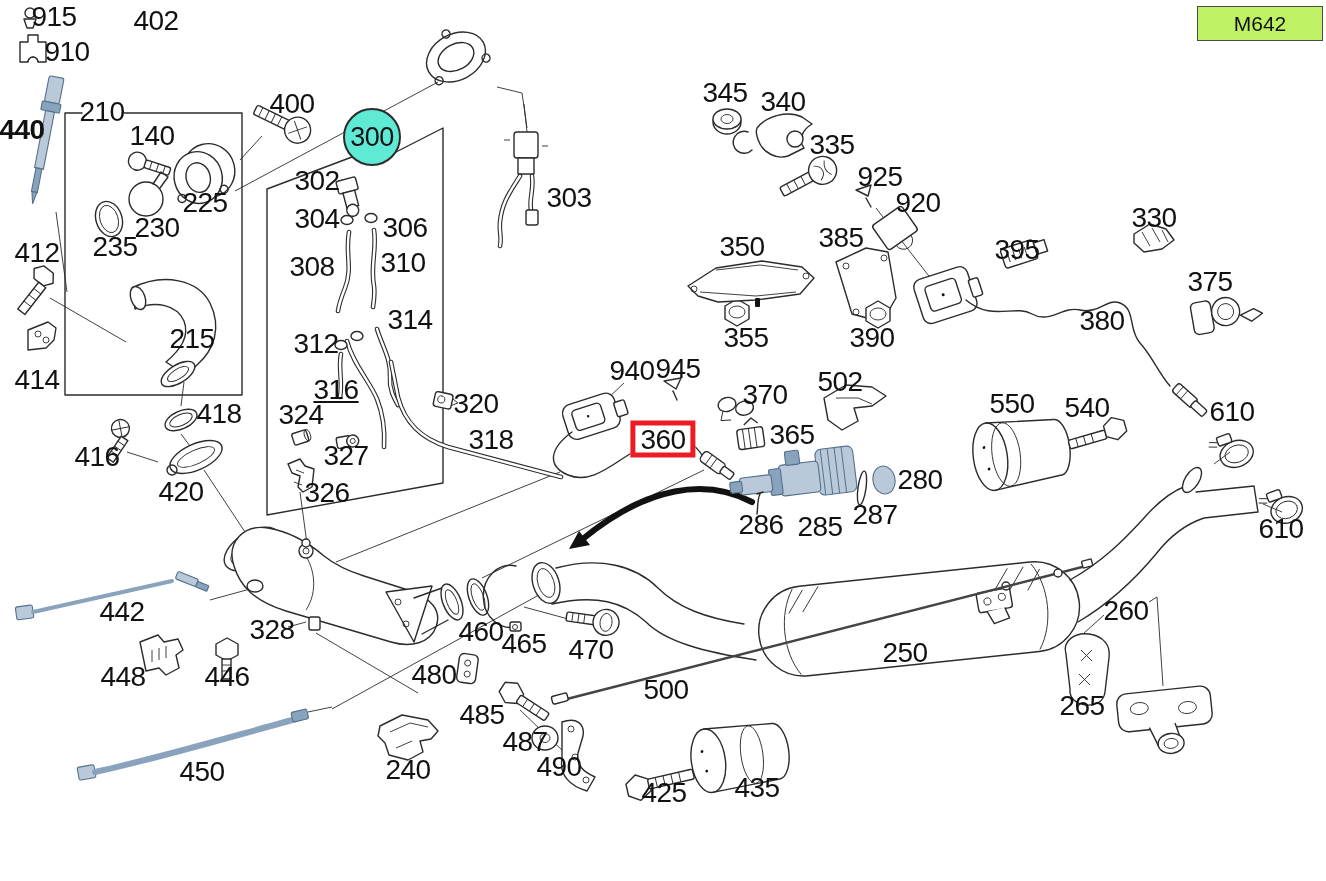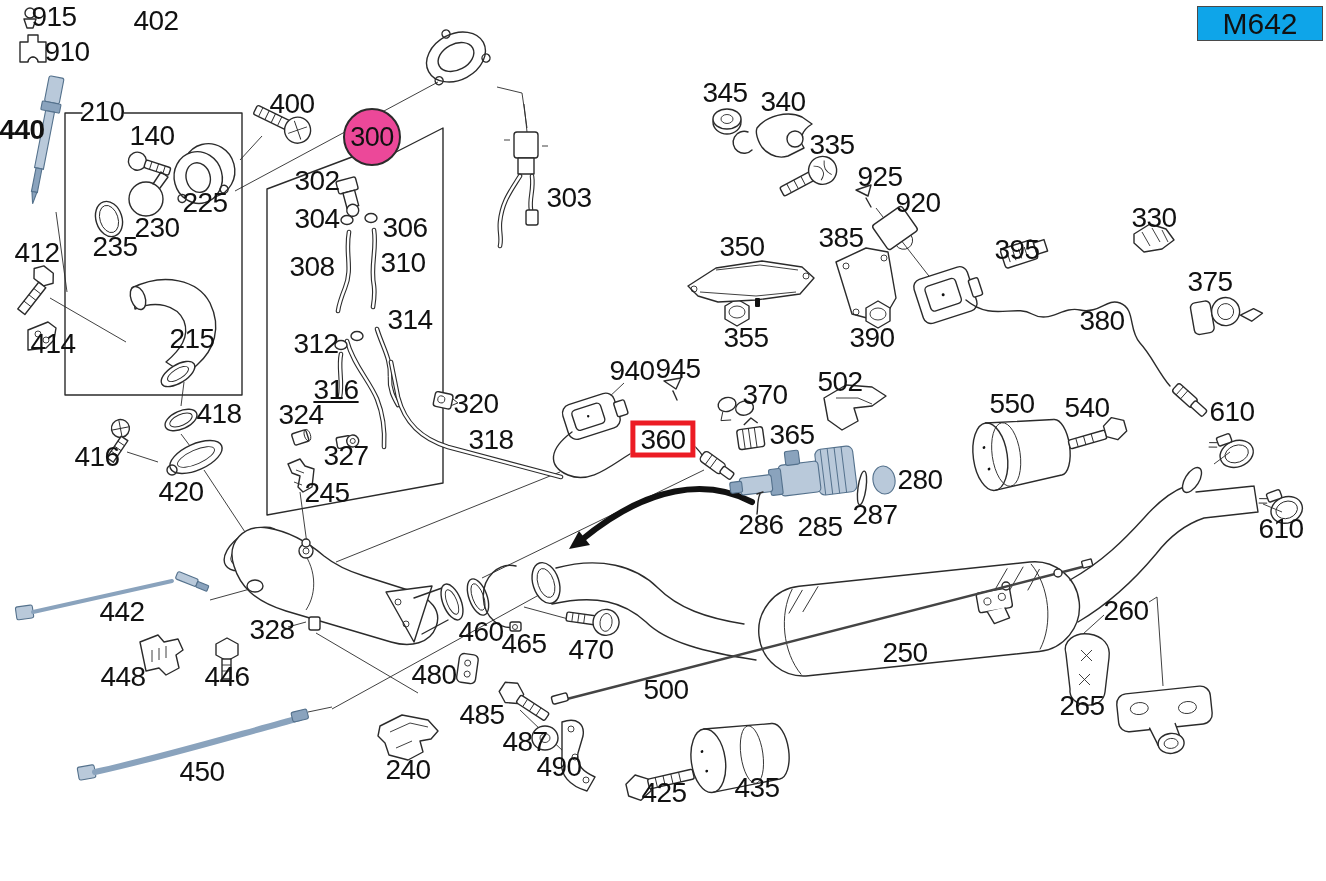--- a/index.html
+++ b/index.html
@@ -11,24 +11,24 @@
   .thin{stroke:#2b2b2b;stroke-width:0.9;fill:none;}
   .hose{stroke:#2b2b2b;stroke-width:4.6;fill:none;stroke-linecap:round;}
   .hosein{stroke:#fff;stroke-width:2.4;fill:none;stroke-linecap:round;}
   .b1{fill:#b9c9da;stroke:#54718c;stroke-width:1.1;}
   .b2{fill:#8aa3bd;stroke:#54718c;stroke-width:1.1;}
   .dark{fill:#111;stroke:none;}
   #labels{position:absolute;left:0;top:0;width:100%;height:100%;}
   .plbl{position:absolute;transform:translate(-50%,-50%);font-size:28px;color:#111;
         white-space:nowrap;letter-spacing:-0.5px;cursor:pointer;}
   .plbl.circle{width:54px;height:54px;border:2px solid #2b2b2b;border-radius:50%;
-        background:#ec4899;display:flex;align-items:center;justify-content:center;font-size:27px;}
+        background:#5eead4;display:flex;align-items:center;justify-content:center;font-size:27px;}
   .plbl.redbox{border:5px solid #ec1c24;background:#fff;padding:0 5px;line-height:27px;font-size:28px;}
   .m642box{position:absolute;left:1197px;top:6px;width:124px;height:33px;border:1.6px solid #4a4a4a;
-        background:#0ea5e9;display:flex;align-items:center;justify-content:center;font-size:30px;color:#111;}
+        background:#bef264;display:flex;align-items:center;justify-content:center;font-size:21px;color:#111;}
 </style>
 </head>
 <body>
 
 <div class="stage">
 
 <svg class="art" width="1326" height="881" viewBox="0 0 1326 881">
 
   <g>
     <path class="ln" d="M82,113 H65 V395 H242 V113 H124"></path>
@@ -508,37 +508,37 @@
       <div class="plbl" style="left: 67px; top: 52px;">910</div>
       <div class="plbl" style="left: 156px; top: 21px;">402</div>
       <div class="plbl" style="left: 292px; top: 91px; margin-top: 13px;">400</div>
       <div class="plbl" style="left: 102px; top: 112px;">210</div>
       <div class="plbl" style="left: 152px; top: 136px;">140</div>
       <div class="plbl" style="left: 205px; top: 203px;">225</div>
       <div class="plbl" style="left: 157px; top: 228px;">230</div>
       <div class="plbl" style="left: 115px; top: 247px;">235</div>
       <div class="plbl" style="left: 22px; top: 130px; font-weight: bold;">440</div>
       <div class="plbl" style="left: 37px; top: 253px;">412</div>
-      <div class="plbl" style="left: 37px; top: 344px; margin-left: 16px;">414</div>
+      <div class="plbl" style="left: 37px; top: 380px;">414</div>
       <div class="plbl" style="left: 192px; top: 339px;">215</div>
       <div class="plbl" style="left: 219px; top: 414px;">418</div>
       <div class="plbl" style="left: 97px; top: 457px;">416</div>
       <div class="plbl" style="left: 181px; top: 492px;">420</div>
       <div class="plbl circle" style="left: 372px; top: 137px;">300</div>
       <div class="plbl" style="left: 317px; top: 181px;">302</div>
       <div class="plbl" style="left: 317px; top: 219px;">304</div>
       <div class="plbl" style="left: 405px; top: 228px;">306</div>
       <div class="plbl" style="left: 312px; top: 267px;">308</div>
       <div class="plbl" style="left: 403px; top: 263px;">310</div>
       <div class="plbl" style="left: 316px; top: 344px;">312</div>
       <div class="plbl" style="left: 410px; top: 320px;">314</div>
       <div class="plbl" style="left: 336px; top: 390px; text-decoration: underline;">316</div>
       <div class="plbl" style="left: 301px; top: 415px;">324</div>
       <div class="plbl" style="left: 346px; top: 456px; text-align: center;">327</div>
-      <div class="plbl" style="left: 327px; top: 493px;">245</div>
+      <div class="plbl" style="left: 327px; top: 493px;">326</div>
       <div class="plbl" style="left: 476px; top: 404px;">320</div>
       <div class="plbl" style="left: 491px; top: 440px;">318</div>
       <div class="plbl" style="left: 569px; top: 198px;">303</div>
       <div class="plbl" style="left: 725px; top: 93px;">345</div>
       <div class="plbl" style="left: 783px; top: 102px;">340</div>
       <div class="plbl" style="left: 832px; top: 145px;">335</div>
       <div class="plbl" style="left: 880px; top: 177px;">925</div>
       <div class="plbl" style="left: 918px; top: 203px;">920</div>
       <div class="plbl" style="left: 841px; top: 238px;">385</div>
       <div class="plbl" style="left: 742px; top: 247px;">350</div>

